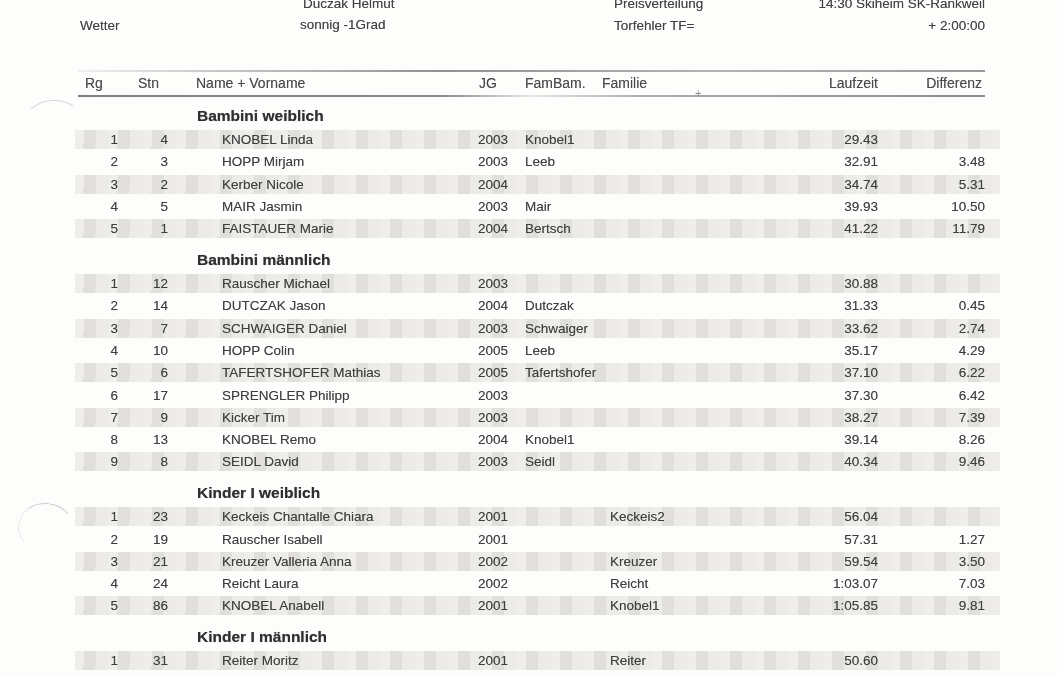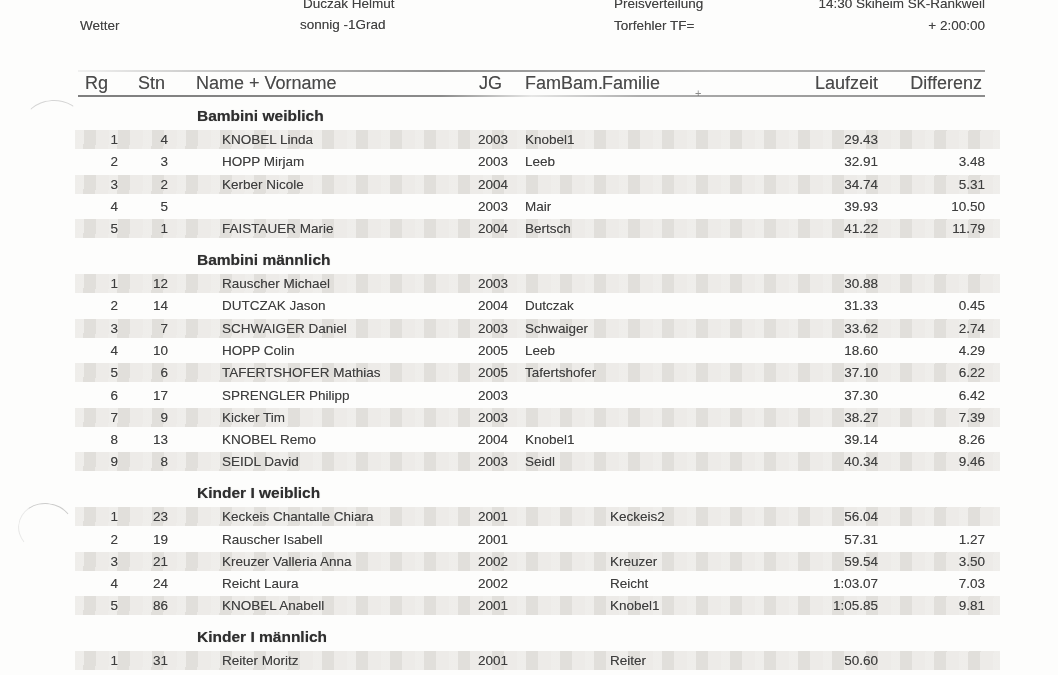--- a/index.html
+++ b/index.html
@@ -36,21 +36,21 @@
     background:linear-gradient(90deg,
       rgba(105,105,105,0.85) 0%,
       rgba(110,110,110,0.8) 40%,
       rgba(150,150,150,0.22) 50%,
       rgba(125,125,125,0.62) 62%,
       rgba(112,112,112,0.8) 100%);
   }
   .thead{position:absolute;left:0;top:72px;width:1058px;height:23px;}
   .h{
     position:absolute;top:0;height:23px;line-height:23px;
-    font-size:18px;color:#4a4a4a;
+    font-size:14px;color:#4a4a4a;
     text-shadow:0 0 0.6px rgba(80,80,80,0.5);
     white-space:nowrap;
   }
   .h-rg{left:85px;}
   .h-stn{left:138px;}
   .h-name{left:196px;}
   .h-jg{left:479px;}
   .h-fambam{left:525px;}
   .h-familie{left:602px;}
   .h-laufzeit{left:790px;width:88px;text-align:right;}
@@ -164,20 +164,21 @@
         <div class="cell c-name">Kerber Nicole</div>
         <div class="cell c-jg">2004</div>
         <div class="cell c-fambam"></div>
         <div class="cell c-familie"></div>
         <div class="cell c-time">34.74</div>
         <div class="cell c-diff">5.31</div>
       </div>
       <div class="row" style="top: 196.9px;">
         <div class="cell c-rg">4</div>
         <div class="cell c-stn">5</div>
+        <div class="cell c-name">MAIR Jasmin</div>
         <div class="cell c-jg">2003</div>
         <div class="cell c-fambam">Mair</div>
         <div class="cell c-familie"></div>
         <div class="cell c-time">39.93</div>
         <div class="cell c-diff">10.50</div>
       </div>
       <div class="row shaded" style="top: 219.2px;">
         <div class="cell c-rg">5</div>
         <div class="cell c-stn">1</div>
         <div class="cell c-name">FAISTAUER Marie</div>
@@ -218,21 +219,21 @@
         <div class="cell c-time">33.62</div>
         <div class="cell c-diff">2.74</div>
       </div>
       <div class="row" style="top: 340.9px;">
         <div class="cell c-rg">4</div>
         <div class="cell c-stn">10</div>
         <div class="cell c-name">HOPP Colin</div>
         <div class="cell c-jg">2005</div>
         <div class="cell c-fambam">Leeb</div>
         <div class="cell c-familie"></div>
-        <div class="cell c-time">18.60</div>
+        <div class="cell c-time">35.17</div>
         <div class="cell c-diff">4.29</div>
       </div>
       <div class="row shaded" style="top: 363.2px;">
         <div class="cell c-rg">5</div>
         <div class="cell c-stn">6</div>
         <div class="cell c-name">TAFERTSHOFER Mathias</div>
         <div class="cell c-jg">2005</div>
         <div class="cell c-fambam">Tafertshofer</div>
         <div class="cell c-familie"></div>
         <div class="cell c-time">37.10</div>

